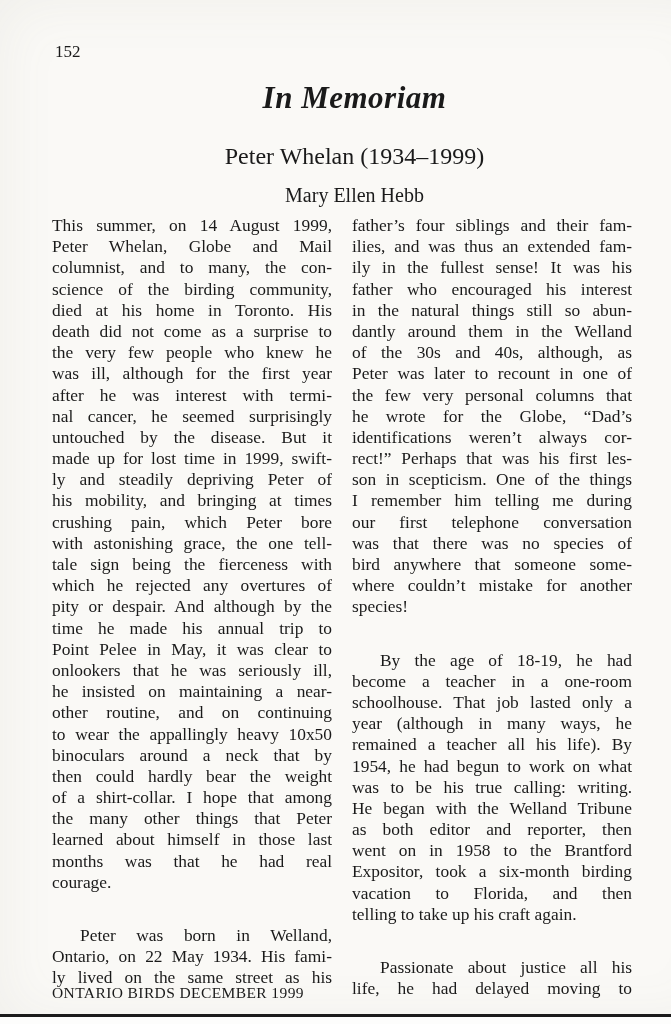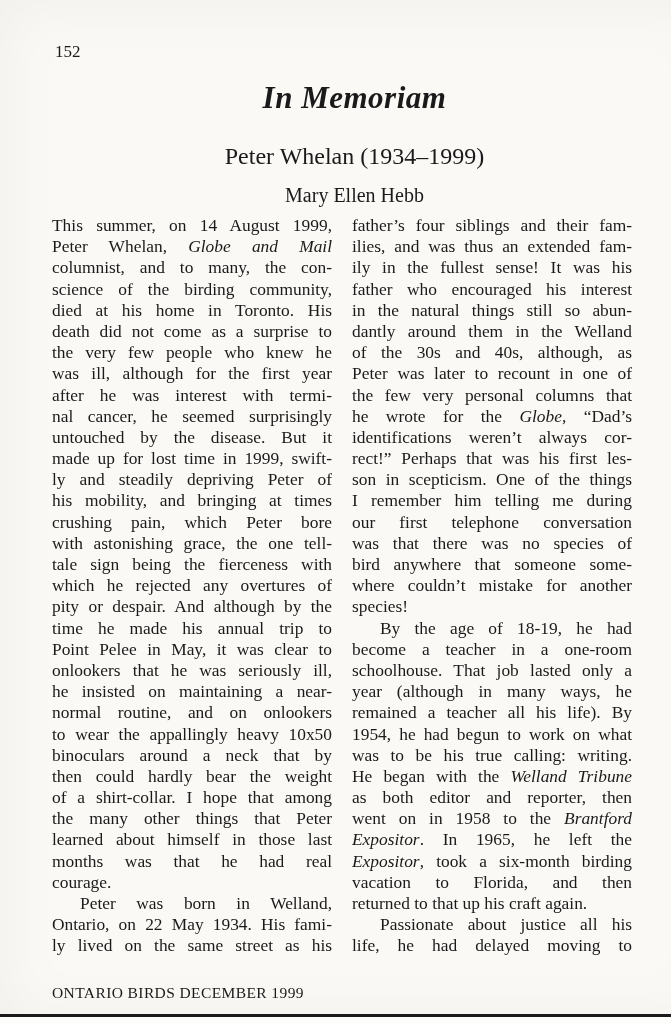--- a/index.html
+++ b/index.html
@@ -55,22 +55,23 @@
     height: 21.2px;
     overflow: hidden;
     text-align: justify;
     text-align-last: justify;
   }
   .line.para-end {
     text-align-last: left;
   }
   .line.indent {
     padding-left: 28px;
+    margin-top: 32px;
   }
-  .it { font-style: italic; }
+  .it { }
   .footer {
     position: absolute;
     left: 52px;
     top: 984px;
     font-size: 15.5px;
     letter-spacing: 0.4px;
   }
   .scan-bar {
     position: absolute;
     left: 0;
@@ -118,21 +119,21 @@
       <div class="line"><span>his mobility, and bringing at times</span></div>
       <div class="line"><span>crushing pain, which Peter bore</span></div>
       <div class="line"><span>with astonishing grace, the one tell-</span></div>
       <div class="line"><span>tale sign being the fierceness with</span></div>
       <div class="line"><span>which he rejected any overtures of</span></div>
       <div class="line"><span>pity or despair. And although by the</span></div>
       <div class="line"><span>time he made his annual trip to</span></div>
       <div class="line"><span>Point Pelee in May, it was clear to</span></div>
       <div class="line"><span>onlookers that he was seriously ill,</span></div>
       <div class="line"><span>he insisted on maintaining a near-</span></div>
-      <div class="line"><span>normal routine, and on onlookers</span></div>
+      <div class="line"><span>other routine, and on continuing</span></div>
       <div class="line"><span>to wear the appallingly heavy 10x50</span></div>
       <div class="line"><span>binoculars around a neck that by</span></div>
       <div class="line"><span>then could hardly bear the weight</span></div>
       <div class="line"><span>of a shirt-collar. I hope that among</span></div>
       <div class="line"><span>the many other things that Peter</span></div>
       <div class="line"><span>learned about himself in those last</span></div>
       <div class="line"><span>months was that he had real</span></div>
       <div class="line para-end"><span>courage.</span></div>
       <div class="line indent"><span>Peter was born in Welland,</span></div>
       <div class="line"><span>Ontario, on 22 May 1934. His fami-</span></div>
@@ -162,24 +163,23 @@
       <div class="line indent"><span>By the age of 18-19, he had</span></div>
       <div class="line"><span>become a teacher in a one-room</span></div>
       <div class="line"><span>schoolhouse. That job lasted only a</span></div>
       <div class="line"><span>year (although in many ways, he</span></div>
       <div class="line"><span>remained a teacher all his life). By</span></div>
       <div class="line"><span>1954, he had begun to work on what</span></div>
       <div class="line"><span>was to be his true calling: writing.</span></div>
       <div class="line"><span>He began with the </span><span class="it">Welland Tribune</span></div>
       <div class="line"><span>as both editor and reporter, then</span></div>
       <div class="line"><span>went on in 1958 to the </span><span class="it">Brantford</span></div>
-      <div class="line"><span class="it">Expositor</span><span>. In 1965, he left the</span></div>
       <div class="line"><span class="it">Expositor</span><span>, took a six-month birding</span></div>
       <div class="line"><span>vacation to Florida, and then</span></div>
-      <div class="line para-end"><span>returned to that up his craft again.</span></div>
+      <div class="line para-end"><span>telling to take up his craft again.</span></div>
       <div class="line indent"><span>Passionate about justice all his</span></div>
       <div class="line"><span>life, he had delayed moving to</span></div>
     </div>
 
   <div class="footer">ONTARIO BIRDS DECEMBER 1999</div>
 
   <div class="scan-bar"></div>
   <div class="scan-below"></div>
 
 </div>

